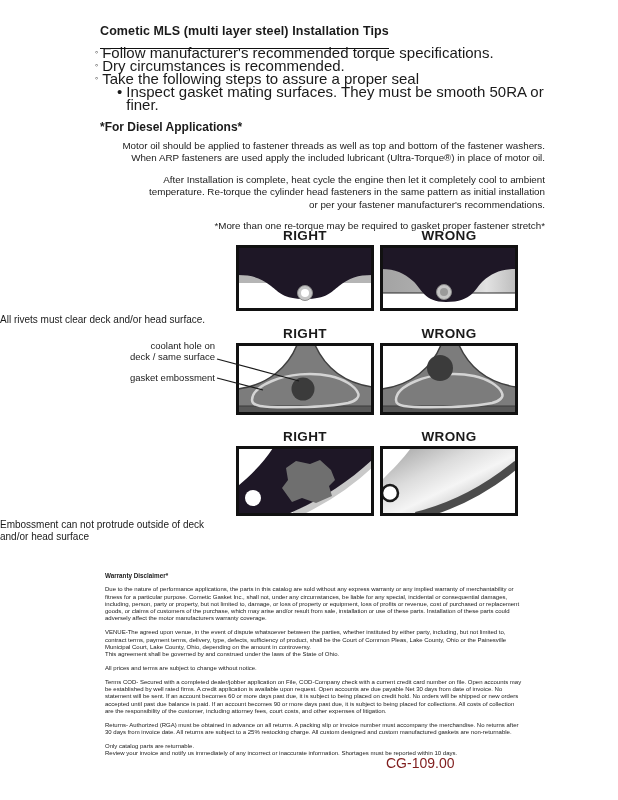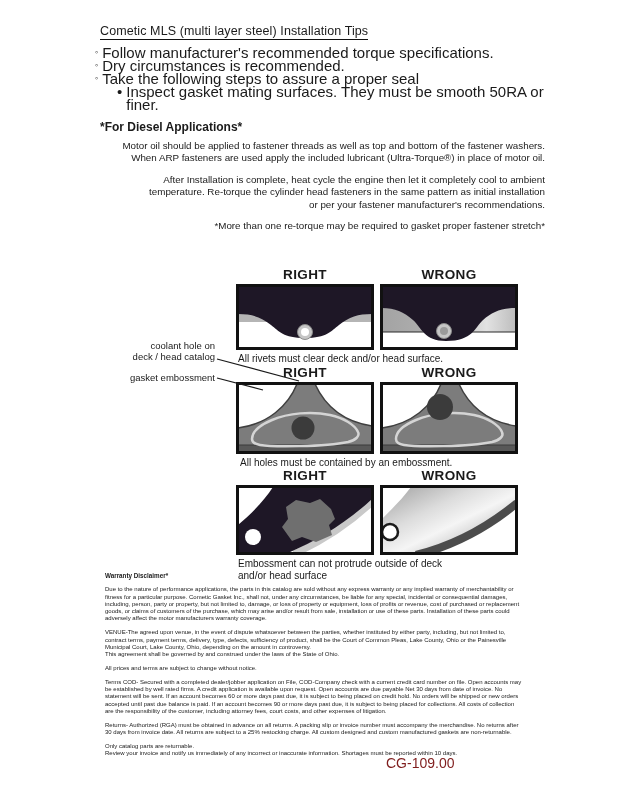--- a/index.html
+++ b/index.html
@@ -5,43 +5,43 @@
   html,body{margin:0;padding:0;background:#e8e8e8;}
   .page{
     position:relative;width:618px;height:800px;background:#ffffff;
     font-family:"Liberation Sans","DejaVu Sans",sans-serif;color:#1a1a1a;
     margin:0 auto;overflow:hidden;
   }
   .pre{white-space:pre-line;}
 
   
   .title{
-    position:absolute;left:100px;top:24px;font-size:12.5px;font-weight:normal;
-    border-bottom:1.5px solid #111;padding-bottom:1px;letter-spacing:.1px;
+    position:absolute;left:100px;top:24px;font-size:12.5px;font-weight:bold;
+    border-bottom:1.5px solid #111;padding-bottom:10px;letter-spacing:.1px;
   }
   .tips{position:absolute;left:95px;top:46px;width:450px;font-size:15px;line-height:13px;}
   .b-item{display:flex;}
   .b-item::before{content:"◦";margin-right:4px;font-size:9px;line-height:13px;}
   .sb-item{display:flex;margin-left:22px;}
   .sb-item::before{content:"•";margin-right:4px;line-height:13px;}
 
   
   .diesel{position:absolute;left:100px;top:117px;width:445px;font-size:9.8px;line-height:12.5px;}
   .diesel h2{font-size:12px;margin:4px 0 6px 0;}
   .diesel p{margin:0 0 9px 0;text-align:right;}
 
   
   .dia-row{position:absolute;left:0;width:618px;}
   .dia-labels{margin-left:236px;width:282px;display:flex;align-items:flex-end;}
   .dia-labels span{width:138px;text-align:center;font-size:13.5px;font-weight:600;letter-spacing:.4px;}
-  .dia-labels span:last-child{margin-left:6px;margin-top:39px;}
+  .dia-labels span:last-child{margin-left:6px;}
   .dia-boxes{margin-left:236px;display:flex;margin-top:2px;}
   .dia-boxes svg{display:block;}
   .dia-boxes .wrongbox{margin-left:6px;}
-  .dia-caption{margin-left:238px;margin-top:3px;font-size:10px;line-height:11.5px;}
+  .dia-caption{margin-top:3px;font-size:10px;line-height:11.5px;}
   .row2-caption{margin-left:240px;}
   .ann{
     position:absolute;right:403px;text-align:right;font-size:9.5px;line-height:11px;
   }
   .ann1{top:14px;}
   .ann2{top:46px;}
   .leader-svg{position:absolute;left:0;top:0;pointer-events:none;}
 
   
   .warranty{position:absolute;left:105px;top:572px;width:480px;font-size:6px;line-height:7.3px;}
@@ -140,27 +140,26 @@
         <path d="M2,46 C32,42 52,24 61,2" stroke="#3f3f3f" stroke-width="1.5" fill="none"></path>
         <path d="M79,2 C90,26 110,40 136,44" stroke="#3f3f3f" stroke-width="1.5" fill="none"></path>
         <rect x="2" y="63" width="134" height="7" fill="#585858"></rect>
         <line x1="2" y1="63" x2="136" y2="63" stroke="#3a3a3a" stroke-width="1"></line>
         <path d="M16,57 C16,50 24,43 36,38 C52,31 76,29 94,33 C108,36 119,43 122,50 C124,54 120,58 112,60 C88,65 36,65 24,63 C18,62 16,60 16,57 Z" fill="none" stroke="#d4d4d4" stroke-width="2.5"></path>
         <circle cx="60" cy="25" r="13" fill="#3b3b3b"></circle>
         <rect x="1.5" y="1.5" width="135" height="69" fill="none" stroke="#111111" stroke-width="3"></rect>
       </svg>
     </div>
     <div class="ann ann1 pre">coolant hole on
-deck / head catalog</div>
+deck / same surface</div>
     <div class="ann ann2">gasket embossment</div>
     <svg class="leader-svg" width="618" height="100" viewBox="0 0 618 100">
       <line x1="217" y1="33" x2="299" y2="55" stroke="#1a1a1a" stroke-width="1.2"></line>
       <line x1="217" y1="52" x2="263" y2="64" stroke="#1a1a1a" stroke-width="1.2"></line>
     </svg>
-    <div class="dia-caption row2-caption">All holes must be contained by an embossment.</div>
   </div>
 
   <div class="dia-row" style="top:429px">
     <div class="dia-labels">
       <span>RIGHT</span>
       <span>WRONG</span>
     </div>
     <div class="dia-boxes">
       <svg width="138" height="70" viewBox="0 0 138 70">
         <rect x="0" y="0" width="138" height="70" fill="#ffffff"></rect>

